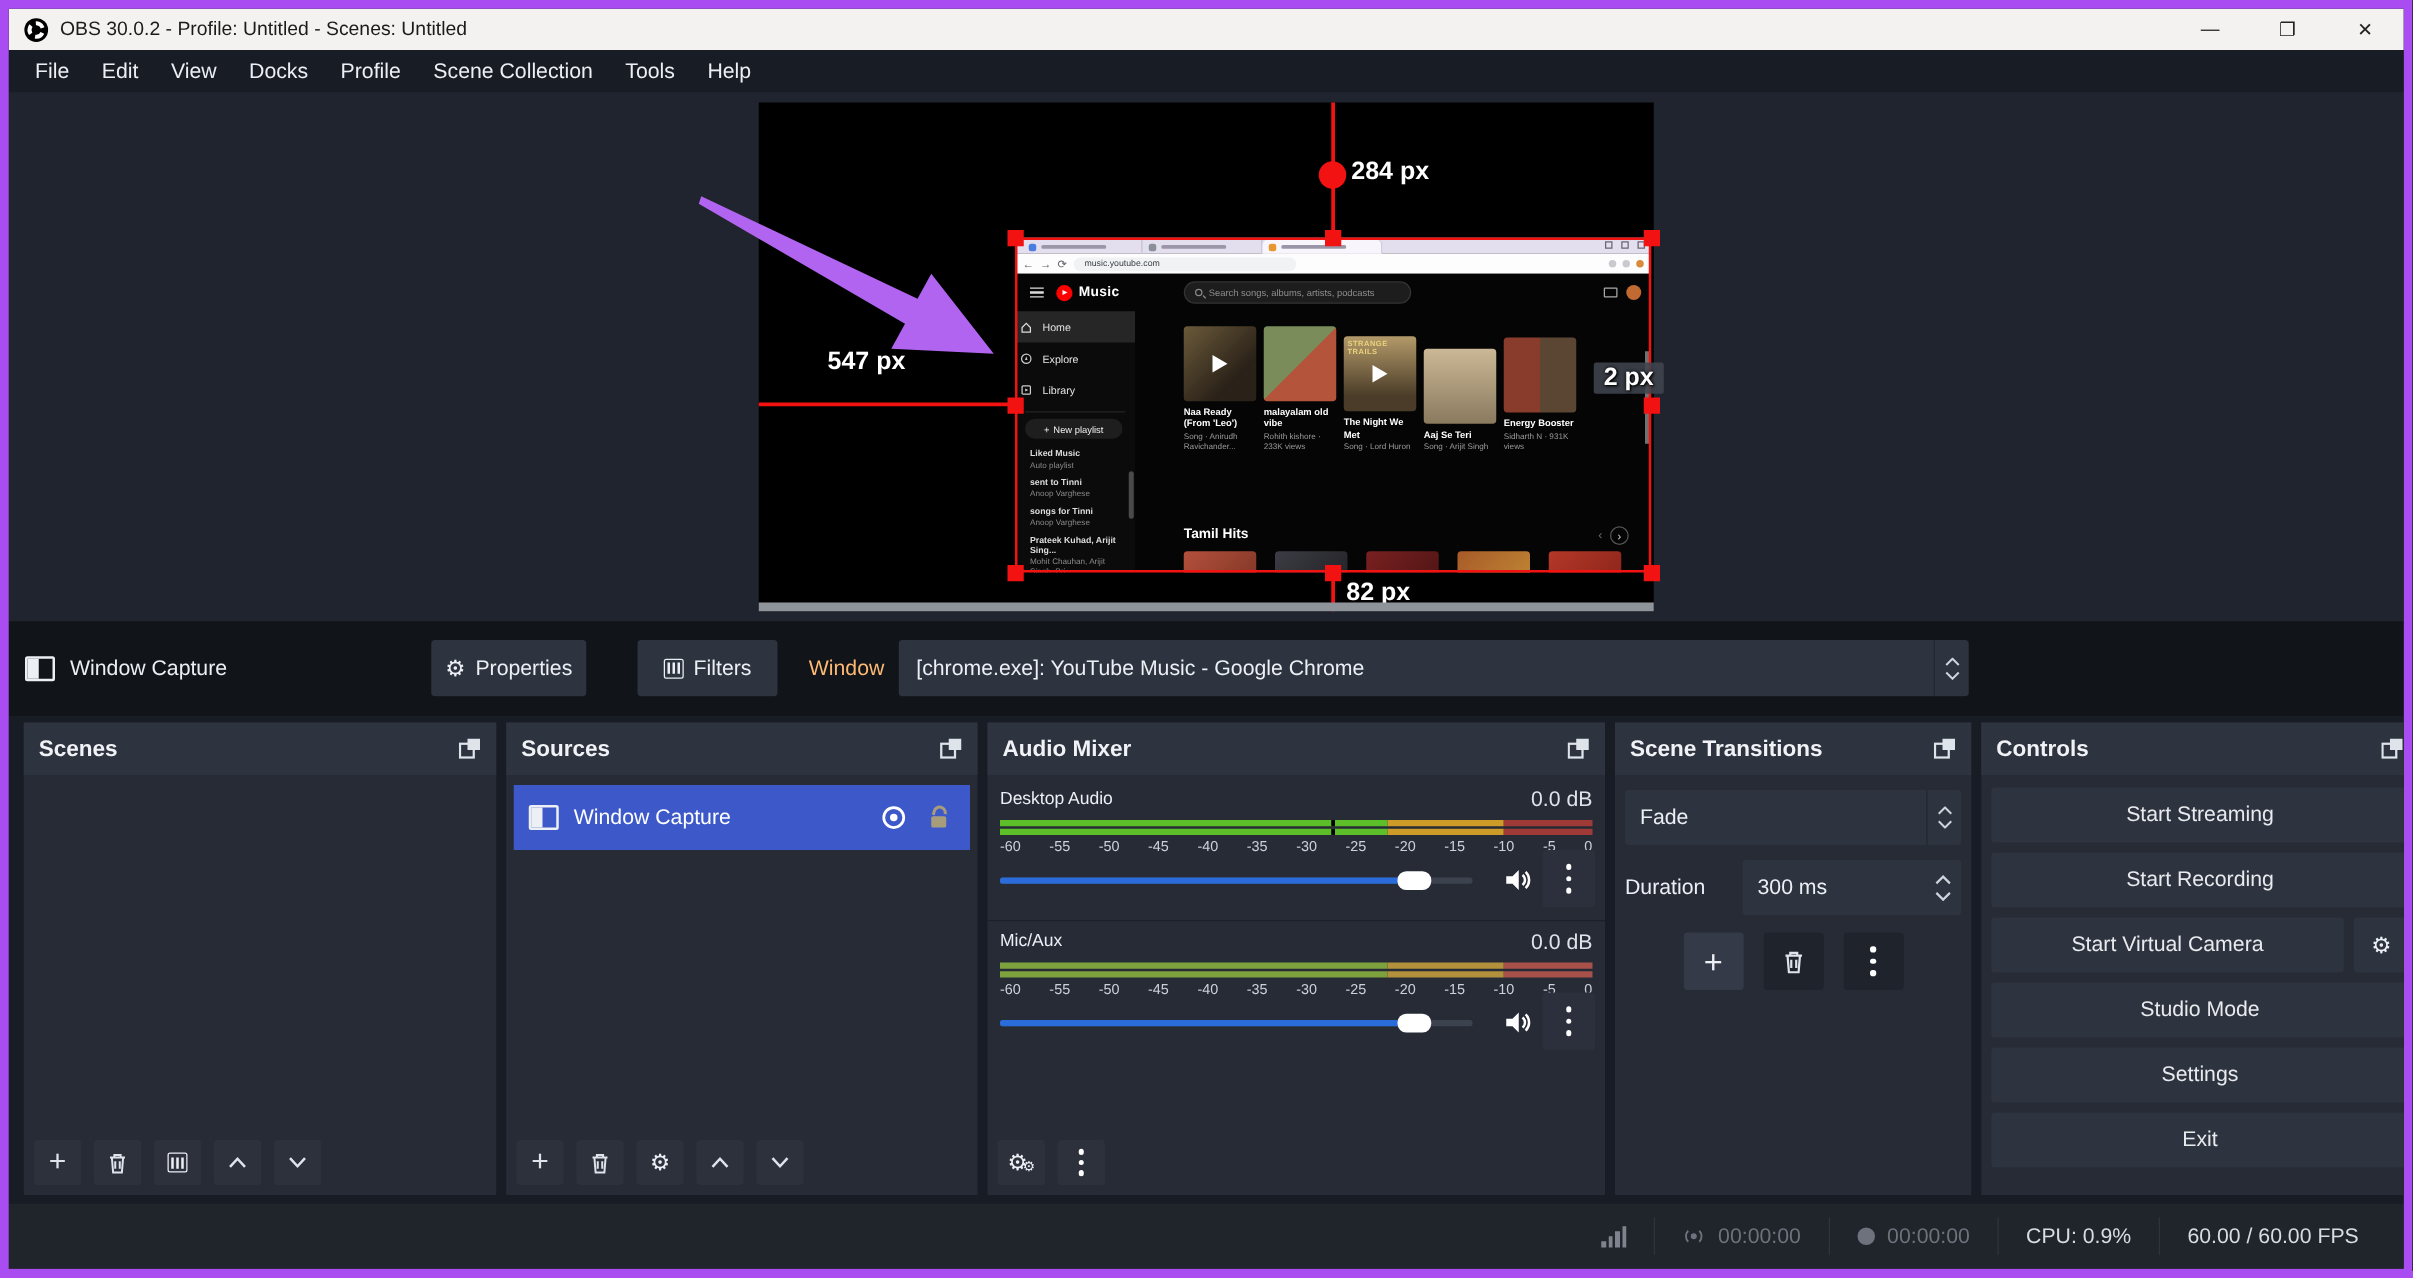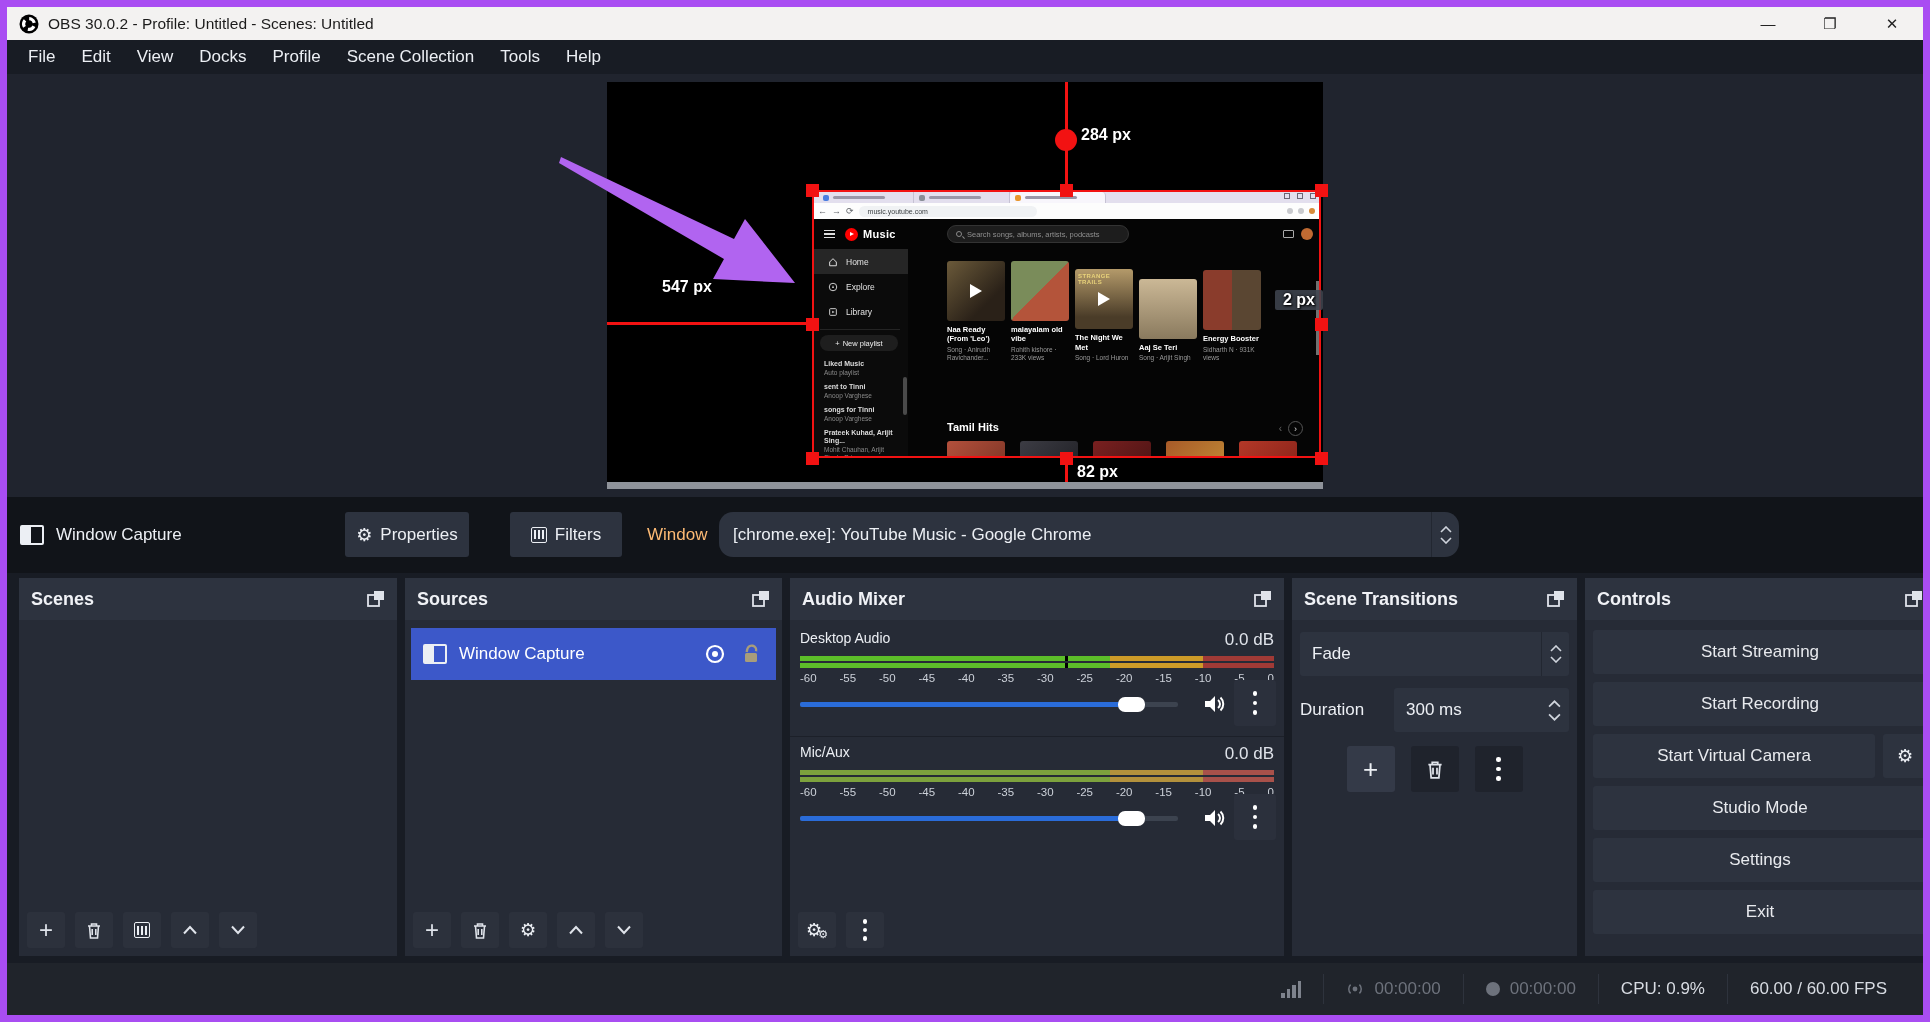--- a/index.html
+++ b/index.html
@@ -48,21 +48,21 @@
   .ytbrand { font-size:11px; font-weight:bold; color:#fff; letter-spacing:.3px; }
   .ysearch { position:absolute; left:135px; top:6px; width:182px; height:18px; background:#1d1d1d; border:1px solid #333; border-radius:9px; display:flex; align-items:center; padding-left:8px; gap:5px; }
   .ysearch .mag { width:6px; height:6px; border:1px solid #8a8a8a; border-radius:50%; position:relative; flex:none; }
   .ysearch .mag::after { content:""; position:absolute; left:5px; top:5px; width:3px; height:1px; background:#8a8a8a; transform:rotate(45deg); }
   .ysearch span { font-size:7.5px; color:#8f8f8f; white-space:nowrap; }
   .yt-right { position:absolute; right:8px; top:9px; display:flex; gap:7px; align-items:center; }
   .cast { width:11px; height:8px; border:1px solid #aaa; border-radius:1px; }
   .yavatar { width:12px; height:12px; border-radius:50%; background:#c06a32; }
 
   .ysidebar { position:absolute; left:0; top:30px; width:96px; bottom:0; background:#0b0b0b; }
-  .ynav { height:25px; display:flex; align-items:center; gap:8px; padding-left:16px; }
+  .ynav { height:25px; display:flex; align-items:center; gap:8px; padding-left:4px; }
   .ynav.active { background:#262626; }
   .ynav span { font-size:8.5px; color:#e2e2e2; }
   .ydivider { height:1px; background:#242424; margin:5px 8px; }
   .newpl { margin:4px 8px 6px; width:78px; height:16px; background:#1e1e1e; border-radius:8px; display:flex; align-items:center; justify-content:center; font-size:7.5px; color:#eee; gap:3px; }
   .plitem { padding:3px 10px 3px 12px; }
   .plitem .t { font-size:7px; font-weight:bold; color:#ddd; line-height:1.25; }
   .plitem .s { font-size:6.5px; color:#8a8a8a; line-height:1.25; }
   .sscroll { position:absolute; right:1px; top:128px; width:4px; height:38px; background:#4a4a4a; border-radius:2px; }
   .mscroll { position:absolute; right:0; top:32px; width:5px; height:74px; background:#717171; }
 
@@ -89,33 +89,33 @@
   .row2 .r2t:nth-child(2){ background:linear-gradient(135deg,#3c3c44,#17171b); }
   .row2 .r2t:nth-child(3){ background:linear-gradient(135deg,#7a2020,#3c1010); }
   .row2 .r2t:nth-child(4){ background:linear-gradient(135deg,#a85a28,#c89a3a); }
   .row2 .r2t:nth-child(5){ background:linear-gradient(135deg,#b43828,#7a1c14); }
 
   
   .selrect { position:absolute; left:205px; top:108px; width:509px; height:268px; border:2px solid #f21212; pointer-events:none; }
   .handle { position:absolute; width:13px; height:13px; background:#f21212; }
   .guide { position:absolute; background:#f21212; }
   .gdot { position:absolute; width:22px; height:22px; border-radius:50%; background:#f21212; }
-  .mlabel { position:absolute; font-size:16px; font-weight:bold; color:#fff; text-shadow:0 0 3px #000,1px 1px 2px #000; white-space:nowrap; }
+  .mlabel { position:absolute; font-size:20px; font-weight:bold; color:#fff; text-shadow:0 0 3px #000,1px 1px 2px #000; white-space:nowrap; }
   .mlabel.boxed { background:rgba(63,68,78,.88); padding:1px 8px; border-radius:2px; }
 
   .arrow-svg { position:absolute; left:538px; top:76px; }
 
   
   .srcbar { height:76px; background:#111419; position:relative; flex:none; }
   .srclabel { position:absolute; left:13px; top:15px; height:45px; display:flex; align-items:center; gap:12px; font-size:17px; color:#eceff4; }
   .wcicon { width:24px; height:20px; border:2px solid #eceff4; border-radius:2px; position:relative; }
   .wcicon::after { content:""; position:absolute; left:0; top:0; width:9px; height:16px; background:#eceff4; }
   .tbtn { position:absolute; top:15px; height:45px; background:#2d333f; border-radius:3px; display:flex; align-items:center; justify-content:center; gap:8px; font-size:17px; color:#eceff4; }
   .winlbl { position:absolute; left:640px; top:15px; height:45px; display:flex; align-items:center; font-size:17px; color:#fdba74; }
-  .combo { position:absolute; left:712px; top:15px; width:740px; height:45px; background:#2d333f; border-radius:14px; display:flex; align-items:center; }
+  .combo { position:absolute; left:712px; top:15px; width:856px; height:45px; background:#2d333f; border-radius:3px; display:flex; align-items:center; }
   .combo .val { padding-left:14px; font-size:17px; color:#eceff4; flex:1; }
   .spinzone { width:28px; height:100%; border-left:1px solid #222731; display:flex; flex-direction:column; align-items:center; justify-content:center; gap:4px; }
   .filtericon { width:16px; height:16px; border:1.5px solid #eceff4; border-radius:2px; display:flex; gap:2px; align-items:center; justify-content:center; }
   .filtericon i { width:2px; height:9px; background:#eceff4; display:block; }
   .gearglyph { font-size:18px; color:#eceff4; line-height:1; }
 
   
   .docks { height:390px; background:#181c24; position:relative; flex:none; }
   .panel { position:absolute; top:5px; height:378px; background:#262b36;margin-left:12px; }
   .phead { height:42px; background:#2d333f; display:flex; align-items:center; padding:0 12px; font-size:18px; font-weight:bold; color:#f0f2f6; }

